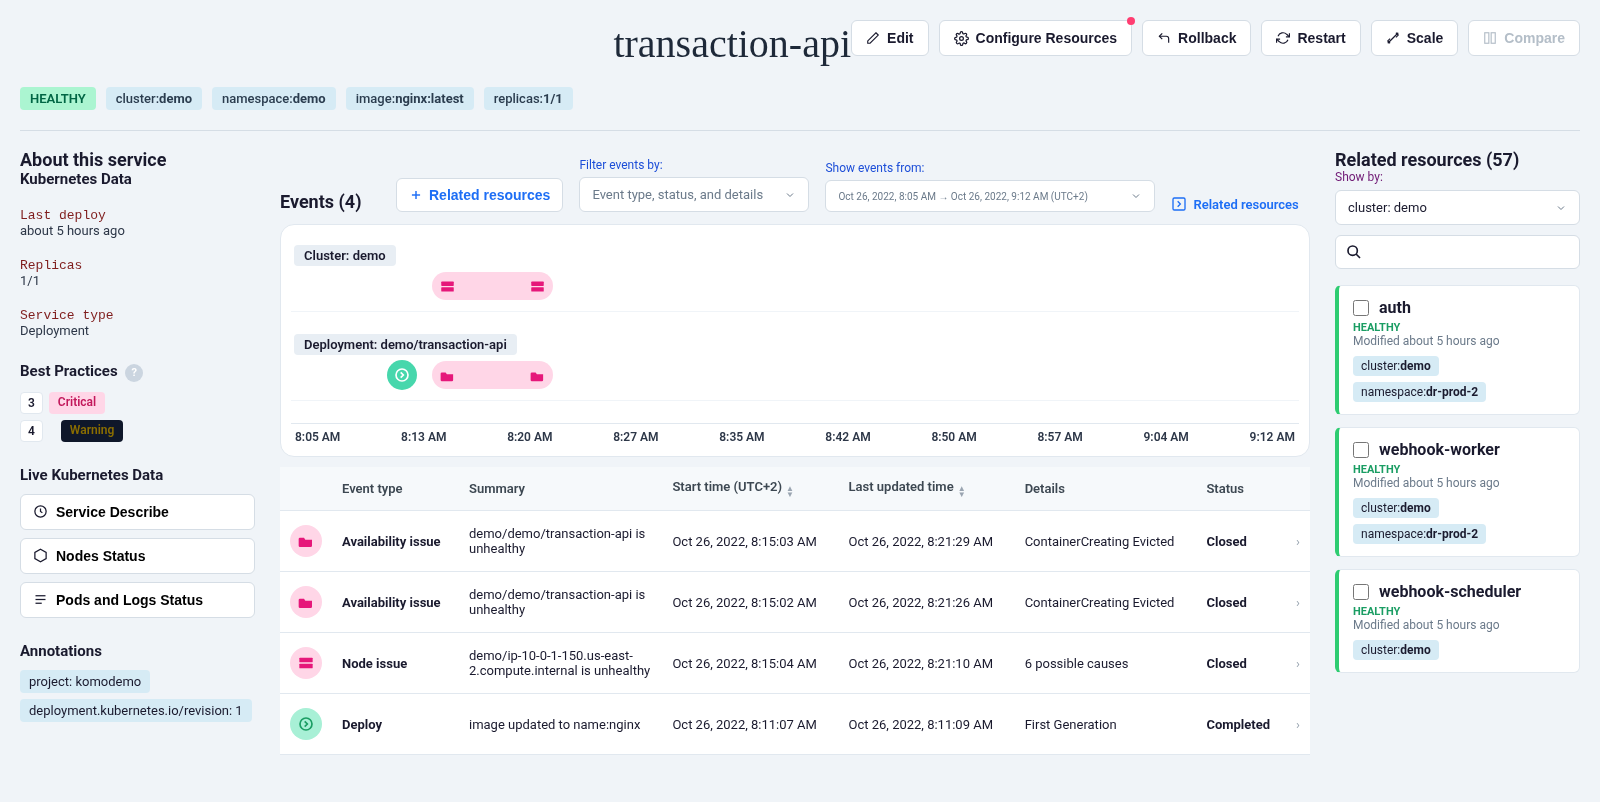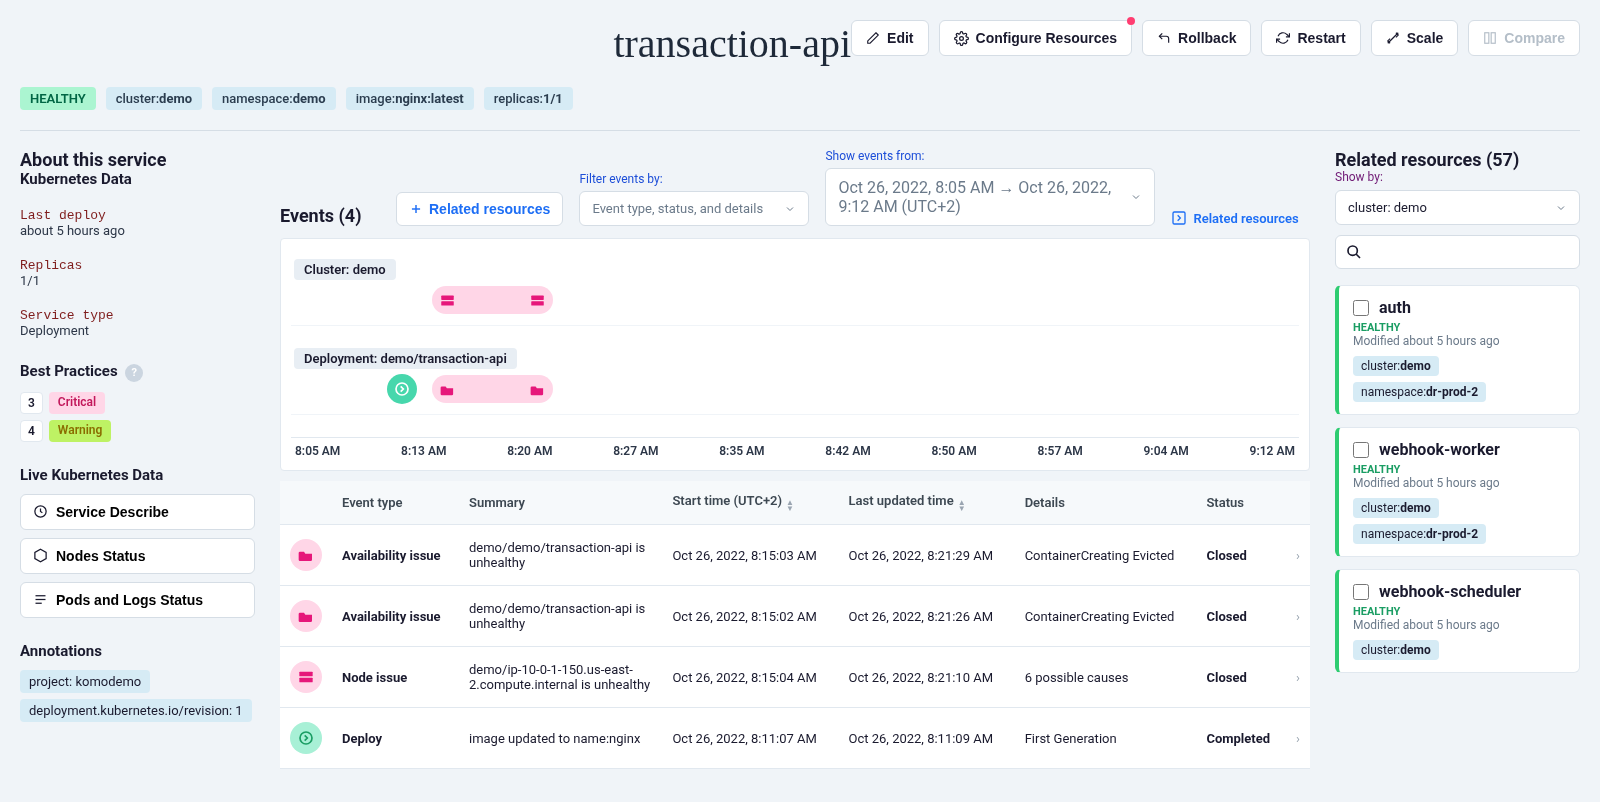--- a/index.html
+++ b/index.html
@@ -21,35 +21,35 @@
 
 .section-title { font-size: 18px; font-weight: 700; }
 .sub-title { font-size: 15px; font-weight: 700; margin-bottom: 10px; }
 .meta-label { font-size: 13px; color: #7f1d1d; margin-top: 20px; font-family: Liberation Mono, monospace; }
 .meta-value { font-size: 13px; color: #2d3748; }
 .left-sec { margin-bottom: 24px; }
 .bp-row { display: flex; gap: 6px; margin-bottom: 6px; }
 .bp-count { background: #fff; border: 1px solid #e1e8ef; padding: 3px 7px; border-radius: 4px; font-size: 12px; font-weight: 600; }
 .bp-label { padding: 3px 9px; border-radius: 4px; font-size: 12px; font-weight: 600; }
 .bp-critical { background: #ffd6e7; color: #c2185b; }
-.bp-warning { background: #bef264; color: #8a6d00; }
+.bp-warning { background: #0f172a; color: #8a6d00; margin-left: 12px; }
 .live-btn { display: flex; align-items: center; gap: 8px; background: #fff; border: 1px solid #d5dde5; border-radius: 6px; padding: 9px 12px; font-size: 14px; font-weight: 600; width: 100%; margin-bottom: 8px; cursor: pointer; text-align: left; }
 .ann-tag { display: inline-block; background: #d6ebf5; border-radius: 4px; padding: 4px 9px; font-size: 13px; margin-bottom: 6px; }
 .help-circle { display: inline-flex; align-items: center; justify-content: center; width: 18px; height: 18px; border-radius: 50%; background: #cbd5e0; color: #fff; font-size: 11px; font-weight: 700; margin-left: 4px; }
 
 
 .events-header { display: flex; align-items: flex-end; gap: 16px; margin-bottom: 12px; flex-wrap: wrap; }
 .events-title { font-size: 18px; font-weight: 700; margin-top: 42px; }
 .related-btn { display: inline-flex; align-items: center; gap: 6px; border: 1px solid #d5dde5; border-radius: 6px; padding: 8px 12px; font-size: 14px; font-weight: 600; color: #1d6ef5; background: #fff; cursor: pointer; }
 .filter-group { flex: 1; }
 .filter-label { font-size: 12px; color: #1d4ed8; margin-bottom: 5px; }
 .filter-input { width: 100%; border: 1px solid #d5dde5; border-radius: 6px; padding: 9px 12px; font-size: 13px; color: #6b7a8a; background: #fff; display: flex; align-items: center; justify-content: space-between; cursor: pointer; }
 .related-link { display: inline-flex; align-items: center; gap: 6px; color: #1d6ef5; font-size: 13px; font-weight: 600; cursor: pointer; }
 
-.timeline-box { background: #fff; border: 1px solid #e1e8ef; border-radius: 4px; padding: 20px 10px 10px; }
+.timeline-box { background: #fff; border: 1px solid #e1e8ef; border-radius: 14px; padding: 20px 10px 10px; }
 .tl-group-label { display: inline-block; background: #e8eef4; border-radius: 4px; padding: 3px 10px; font-size: 13px; font-weight: 600; margin-bottom: 10px; margin-left: 3px; }
 .tl-row { height: 36px; position: relative; border-bottom: 1px solid #f0f4f8; margin-bottom: 22px; }
 .tl-pill { position: absolute; height: 28px; border-radius: 14px; display: flex; align-items: center; justify-content: space-between; padding: 0 8px; top: -4px; }
 .tl-pill.pink { background: #ffd6e7; }
 .tl-circle { position: absolute; width: 30px; height: 30px; border-radius: 50%; display: flex; align-items: center; justify-content: center; top: -5px; }
 .tl-circle.green { background: #47d7ac; }
 .tl-axis { display: flex; justify-content: space-between; padding: 6px 4px 2px; font-size: 12px; font-weight: 600; color: #2d3748; border-top: 1px solid #e1e8ef; }
 
 .ev-table { width: 100%; border-collapse: collapse; margin-top: 10px; }
 .ev-table th { text-align: left; font-size: 13px; font-weight: 600; color: #3d4852; padding: 12px 10px; background: #f6f9fb; border-bottom: 1px solid #e1e8ef; }
@@ -213,21 +213,21 @@
           <div class="filter-input">
             <span>Event type, status, and details</span>
             <svg width="12" height="12" viewBox="0 0 24 24" fill="none" stroke="#6b7a8a" stroke-width="2">
                 <polyline points="6 9 12 15 18 9"></polyline>
               </svg>
           </div>
         </div>
         <div class="filter-group" style="max-width:330px">
           <div class="filter-label">Show events from:</div>
           <div class="filter-input">
-            <span style="font-size:16px">Oct 26, 2022, 8:05 AM → Oct 26, 2022, 9:12 AM (UTC+2)</span>
+            <span style="font-size:10px">Oct 26, 2022, 8:05 AM → Oct 26, 2022, 9:12 AM (UTC+2)</span>
             <svg width="12" height="12" viewBox="0 0 24 24" fill="none" stroke="#6b7a8a" stroke-width="2">
                 <polyline points="6 9 12 15 18 9"></polyline>
               </svg>
           </div>
         </div>
         <div class="related-link" style="margin-top:18px">
           <svg width="16" height="16" viewBox="0 0 24 24" fill="none" stroke="#1d6ef5" stroke-width="2">
               <rect x="3" y="3" width="18" height="18" rx="2"></rect>
               <polyline points="10 8 14 12 10 16"></polyline>
             </svg>

